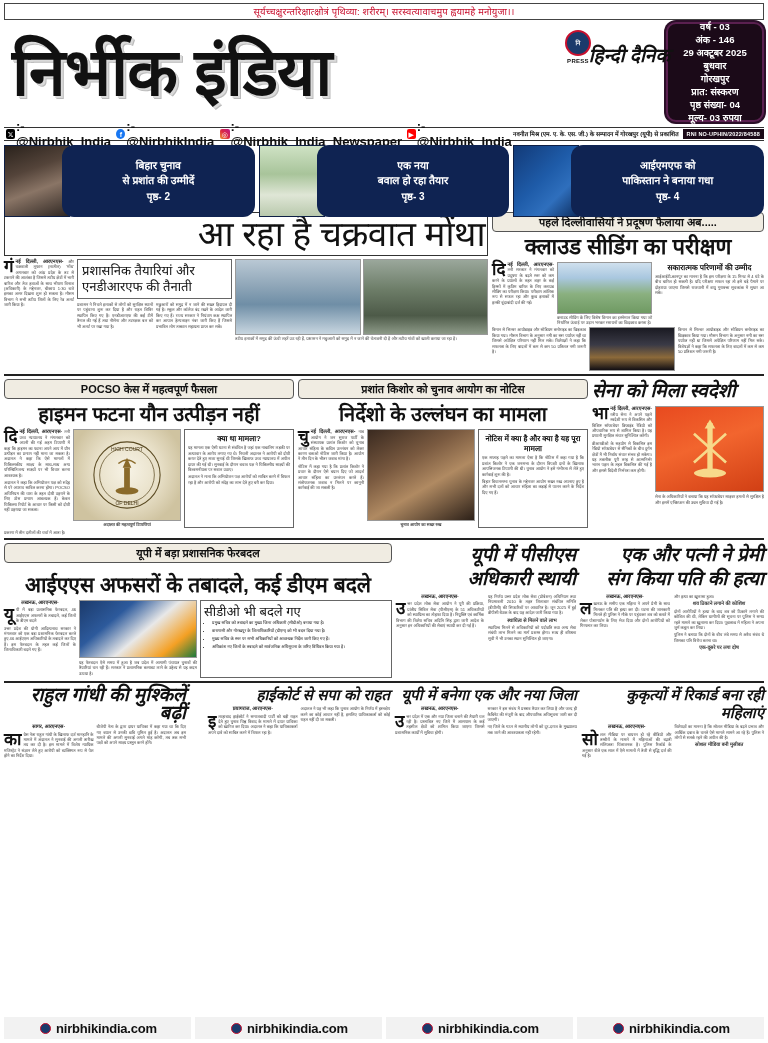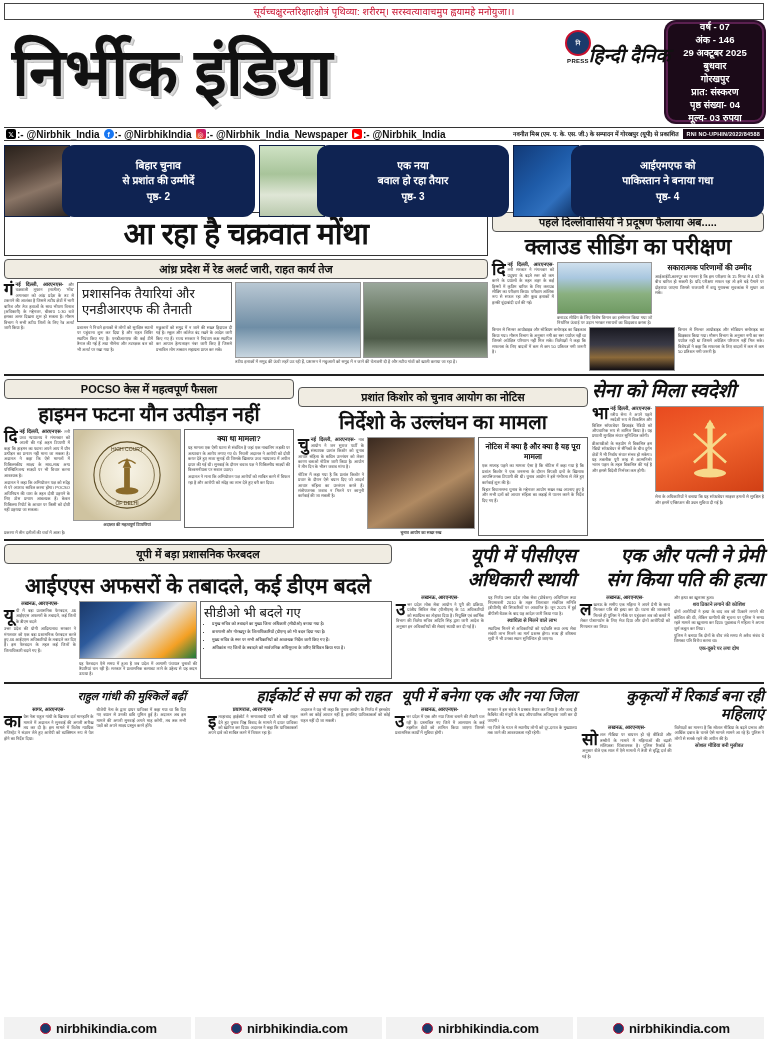--- a/index.html
+++ b/index.html
@@ -71,21 +71,21 @@
   .soc-item { display: flex; align-items: center; gap: 1px; }
   .soc-icon {
     width: 10px; height: 10px; border-radius: 2px;
     display: inline-flex; align-items: center; justify-content: center;
     font-size: 7px; color: #fff; font-weight: bold; line-height: 1;
   }
   .soc-x { background: #000; }
   .soc-fb { background: #1877f2; border-radius: 50%; }
   .soc-ig { background: linear-gradient(45deg,#f09433,#dc2743,#bc1888); }
   .soc-yt { background: #ff0000; }
-  .soc-handle { font-size: 10px; font-weight: bold; }
+  .soc-handle { font-size: 13px; font-weight: bold; }
   .publisher-line { font-size: 6px; font-weight: bold; padding-right: 4px; }
   .rni-badge {
     background: #1b0a18; color: #fff; font-size: 5.5px; font-weight: bold;
     padding: 2px 4px; letter-spacing: .2px;
   }
 
   
   .teaser-row { display: flex; gap: 4px; margin-top: 4px; height: 63px; }
   .teaser { display: flex; flex: 1; height: 72px; position: relative; }
   .teaser-img {
@@ -117,21 +117,21 @@
   .ph-army { background: linear-gradient(160deg,#e84a1f 0%,#f2652e 45%,#d13f14 100%); }
 
   
   .kicker {
     border: 1px solid #555; border-radius: 4px;
     background: #f0ece2;
     text-align: center; font-size: 11px; font-weight: bold;
     padding: 2px 4px; line-height: 14px;
   }
   .hl-main {
-    font-size: 30px; font-weight: bold; text-align: center;
+    font-size: 35px; font-weight: normal; text-align: right;
     letter-spacing: -.5px; line-height: 40px;
   }
   .hl-sec { font-size: 20px; font-weight: bold; text-align: center; line-height: 24px; }
   .hl-ital { font-size: 19px; font-weight: bold; font-style: italic; text-align: right; line-height: 24px; }
 
   
   .body-col { font-size: 4.1px; line-height: 5.4px; text-align: justify; color: #3a3a3a; }
   .body-col p { margin-bottom: 2px; }
   .dateline { font-size: 5px; font-weight: bold; color: #222; }
   .dropcap {
@@ -188,21 +188,21 @@
       <div class="mast-title">निर्भीक इंडिया</div>
     </div>
     <div class="mast-center">
       <div class="press-logo">
         <div class="press-circle">नि</div>
         <div class="press-label">PRESS</div>
       </div>
       <div class="mast-hindi-daily">हिन्दी दैनिक</div>
     </div>
     <div class="mast-right">
-      <div>वर्ष - 07</div>
+      <div>वर्ष - 03</div>
       <div>अंक - 146</div>
       <div>29 अक्टूबर 2025</div>
       <div>बुधवार</div>
       <div>गोरखपुर</div>
       <div>प्रात: संस्करण</div>
       <div>पृष्ठ संख्या- 04</div>
       <div>मूल्य- 03 रुपया</div>
     </div>
   </div>
 
@@ -255,21 +255,20 @@
       </div>
     </div>
   </div>
 
   <div class="sec-main">
 
     <div class="col-left">
       <div style="border:1px solid #333;padding:1px 2px;">
         <div class="hl-main">आ रहा है चक्रवात मोंथा</div>
       </div>
-      <div class="kicker" style="margin-top:3px;">आंध्र प्रदेश में रेड अलर्ट जारी, राहत कार्य तेज</div>
 
       <div class="flex" style="gap:3px;margin-top:3px;">
 
         <div style="width:70px;">
           <div class="body-col">
             <p><span class="dropcap">गं</span><span class="dateline">नई दिल्ली, आरएनएस-</span> <span>और चक्रवाती तूफान (लातील) 'मोंथ' अगलवार को आंध्र प्रदेश के तट से टकराने की आशंका है जिससे तटीय क्षेत्रों में भारी बारिश और तेज हवाओं के साथ भीषण विनाश (अधिकारी) के मद्देनजर, बीकाय 1:30 बजे इसका असर दिखना शुरू हो सकता है। मौसम विभाग ने सभी तटीय जिलों के लिए रेड अलर्ट जारी किया है।</span></p>
           </div>
         </div>
 
         <div style="width:155px;">
@@ -359,21 +358,21 @@
           <div class="box-title">क्या था मामला?</div>
           <div class="body-col">
             <p>यह मामला एक ऐसी घटना से संबंधित है जहां एक नाबालिग लड़की पर अत्याचार के आरोप लगाए गए थे। निचली अदालत ने आरोपी को दोषी करार देते हुए सजा सुनाई थी जिसके खिलाफ उच्च न्यायालय में अपील दायर की गई थी। सुनवाई के दौरान बचाव पक्ष ने चिकित्सीय साक्ष्यों की विश्वसनीयता पर सवाल उठाए।</p>
             <p>अदालत ने माना कि अभियोजन पक्ष आरोपों को साबित करने में विफल रहा है और आरोपी को संदेह का लाभ देते हुए बरी कर दिया।</p>
           </div>
         </div>
       </div>
       <div class="body-col" style="margin-top:2px;"><span>प्रकरण में तीन दलीलों की चर्चा में आता है।</span></div>
     </div>
 
-    <div style="width:290px;margin-top:8px;">
+    <div style="width:290px;">
       <div class="kicker">प्रशांत किशोर को चुनाव आयोग का नोटिस</div>
       <div class="hl-sec" style="margin-top:3px;">निर्देशो के उल्लंघन का मामला</div>
       <div class="flex" style="gap:3px;margin-top:3px;">
         <div style="width:66px;" class="body-col">
           <p><span class="dropcap">चु</span><span class="dateline">नई दिल्ली, आरएनएस-</span> <span>नाव आयोग ने जन सुराज पार्टी के संस्थापक प्रशांत किशोर को चुनाव आचार संहिता के कथित उल्लंघन को लेकर कारण बताओ नोटिस जारी किया है। आयोग ने तीन दिन के भीतर जवाब मांगा है।</span></p>
           <p>नोटिस में कहा गया है कि प्रशांत किशोर ने प्रचार के दौरान ऐसे बयान दिए जो आदर्श आचार संहिता का उल्लंघन करते हैं। संतोषजनक जवाब न मिलने पर कानूनी कार्रवाई की जा सकती है।</p>
         </div>
         <div style="width:108px;">
           <div class="photo ph-pkface" style="height:92px;"></div>
           <div class="photo-cap" style="text-align:center;font-weight:bold;">चुनाव आयोग का सख्त रुख</div>
@@ -475,21 +474,21 @@
           <p style="text-align:center;font-weight:bold;font-size:5px;">एक-दूसरे पर लगा दोष</p>
         </div>
       </div>
     </div>
   </div>
 
   <div class="rule-thick"></div>
 
   <div class="flex" style="gap:5px;">
     <div style="flex:1;">
-      <div class="hl-ital" style="font-size:11px;line-height:18px;">राहुल गांधी की मुश्किलें बढ़ीं</div>
+      <div class="hl-ital" style="font-size:19px;line-height:18px;">राहुल गांधी की मुश्किलें बढ़ीं</div>
       <div class="flex" style="gap:3px;margin-top:2px;">
         <div style="flex:1;" class="body-col">
           <p style="text-align:center;"><span class="dateline">सागर, आरएनएस-</span></p>
           <p><span class="dropcap">का</span><span>ग्रेस नेता राहुल गांधी के खिलाफ दर्ज मानहानि के मामले में अदालत ने सुनवाई की अगली तारीख तय कर दी है। इस मामले में विशेष न्यायिक मजिस्ट्रेट ने संज्ञान लेते हुए आरोपी को व्यक्तिगत रूप से पेश होने का निर्देश दिया।</span></p>
         </div>
         <div style="flex:1;" class="body-col">
             <p>बीजेपी नेता के द्वारा दायर याचिका में कहा गया था कि दिए गए बयान से उनकी छवि धूमिल हुई है। अदालत अब इस मामले की अगली सुनवाई अगले माह करेगी, तब तक सभी पक्षों को अपने साक्ष्य प्रस्तुत करने होंगे।</p>
           </div>
       </div>
     </div>

